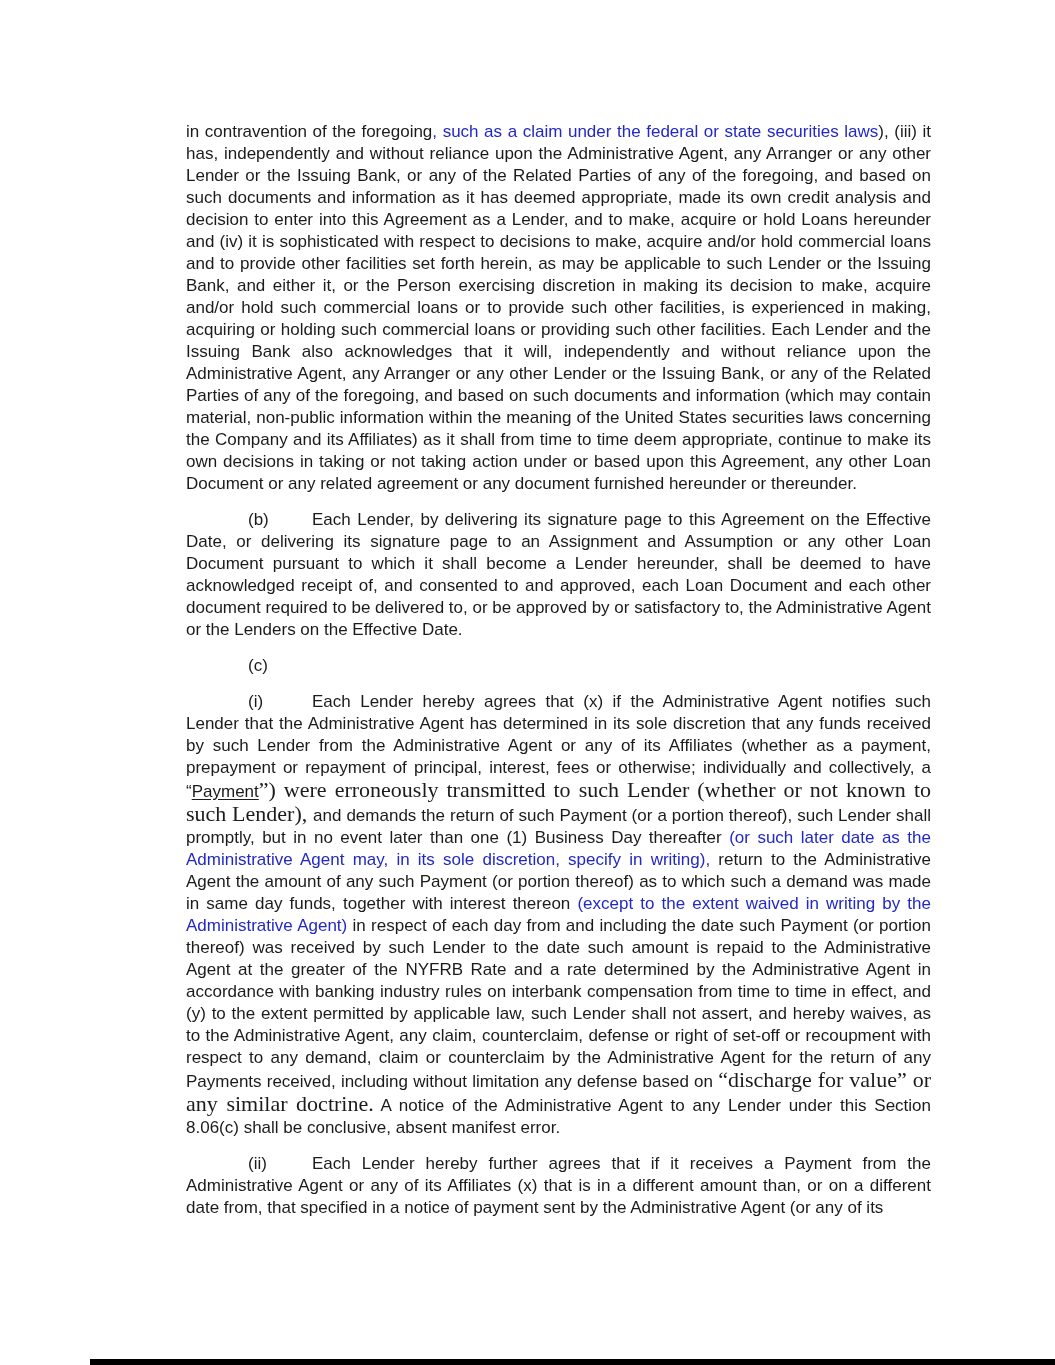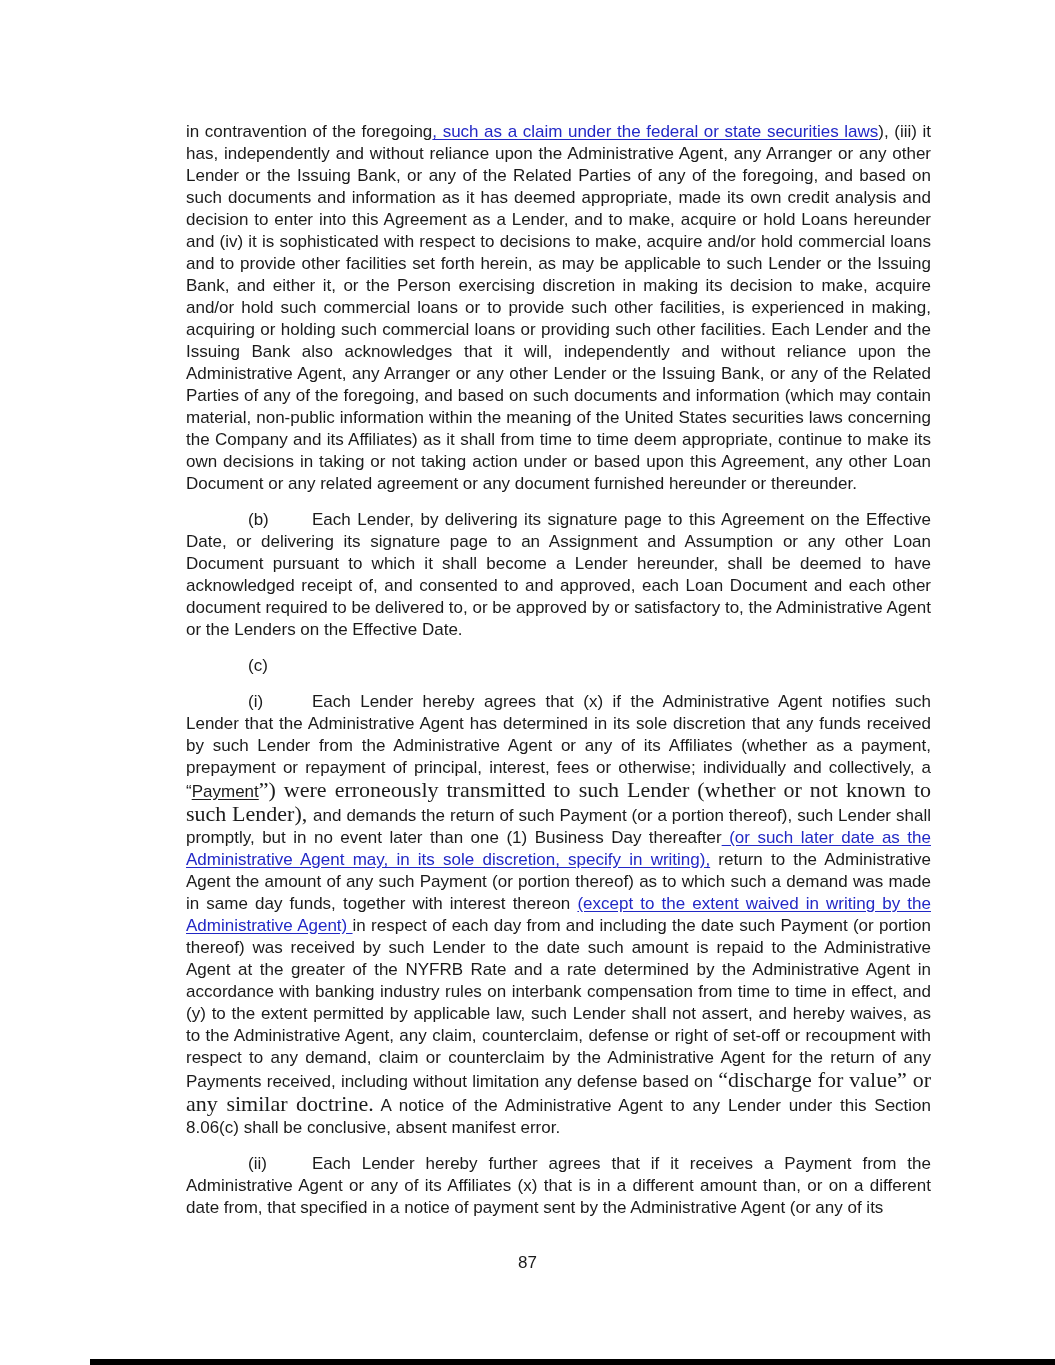--- a/index.html
+++ b/index.html
@@ -27,21 +27,20 @@
   }
   p.para.indent { text-indent: 62px; }
   .plabel {
     display: inline-block;
     width: 64px;
     text-indent: 0;
   }
   .run { white-space: normal; }
   .ins {
     color: #2228c6;
-    text-decoration: underline;
     text-underline-offset: 2px;
   }
   .defined {
     text-decoration: underline;
     text-underline-offset: 2px;
   }
   .serif {
     font-family: "Liberation Serif", serif;
     font-size: 22px;
   }
@@ -73,15 +72,14 @@
     <p class="para indent"><span class="plabel">(b)</span><span class="run">Each Lender, by delivering its signature page to this Agreement on the Effective Date, or delivering its signature page to an Assignment and Assumption or any other Loan Document pursuant to which it shall become a Lender hereunder, shall be deemed to have acknowledged receipt of, and consented to and approved, each Loan Document and each other document required to be delivered to, or be approved by or satisfactory to, the Administrative Agent or the Lenders on the Effective Date.</span></p>
 
     <p class="para indent"><span class="plabel">(c)</span></p>
 
     <p class="para indent"><span class="plabel">(i)</span><span class="run">Each Lender hereby agrees that (x) if the Administrative Agent notifies such Lender that the Administrative Agent has determined in its sole discretion that any funds received by such Lender from the Administrative Agent or any of its Affiliates (whether as a payment, prepayment or repayment of principal, interest, fees or otherwise; individually and collectively, a “</span><span class="run defined">Payment</span><span class="run serif">”) were erroneously transmitted to such Lender (whether or not known to such Lender), </span><span class="run">and demands the return of such Payment (or a portion thereof), such Lender shall promptly, but in no event later than one (1) Business Day thereafter</span><span class="run ins"> (or such later date as the Administrative Agent may, in its sole discretion, specify in writing),</span><span class="run"> return to the Administrative Agent the amount of any such Payment (or portion thereof) as to which such a demand was made in same day funds, together with interest thereon </span><span class="run ins">(except to the extent waived in writing by the Administrative Agent) </span><span class="run">in respect of each day from and including the date such Payment (or portion thereof) was received by such Lender to the date such amount is repaid to the Administrative Agent at the greater of the NYFRB Rate and a rate determined by the Administrative Agent in accordance with banking industry rules on interbank compensation from time to time in effect, and (y) to the extent permitted by applicable law, such Lender shall not assert, and hereby waives, as to the Administrative Agent, any claim, counterclaim, defense or right of set-off or recoupment with respect to any demand, claim or counterclaim by the Administrative Agent for the return of any Payments received, including without limitation any defense based on </span><span class="run serif">“discharge for value” or any similar doctrine.</span><span class="run"> A notice of the Administrative Agent to any Lender under this Section 8.06(c) shall be conclusive, absent manifest error.</span></p>
 
     <p class="para indent"><span class="plabel">(ii)</span><span class="run">Each Lender hereby further agrees that if it receives a Payment from the Administrative Agent or any of its Affiliates (x) that is in a different amount than, or on a different date from, that specified in a notice of payment sent by the Administrative Agent (or any of its</span></p>
 
   </div>
 
-  <div class="page-number">87</div>
   <div class="scan-bar"></div>
 </div>
 
 </body></html>

